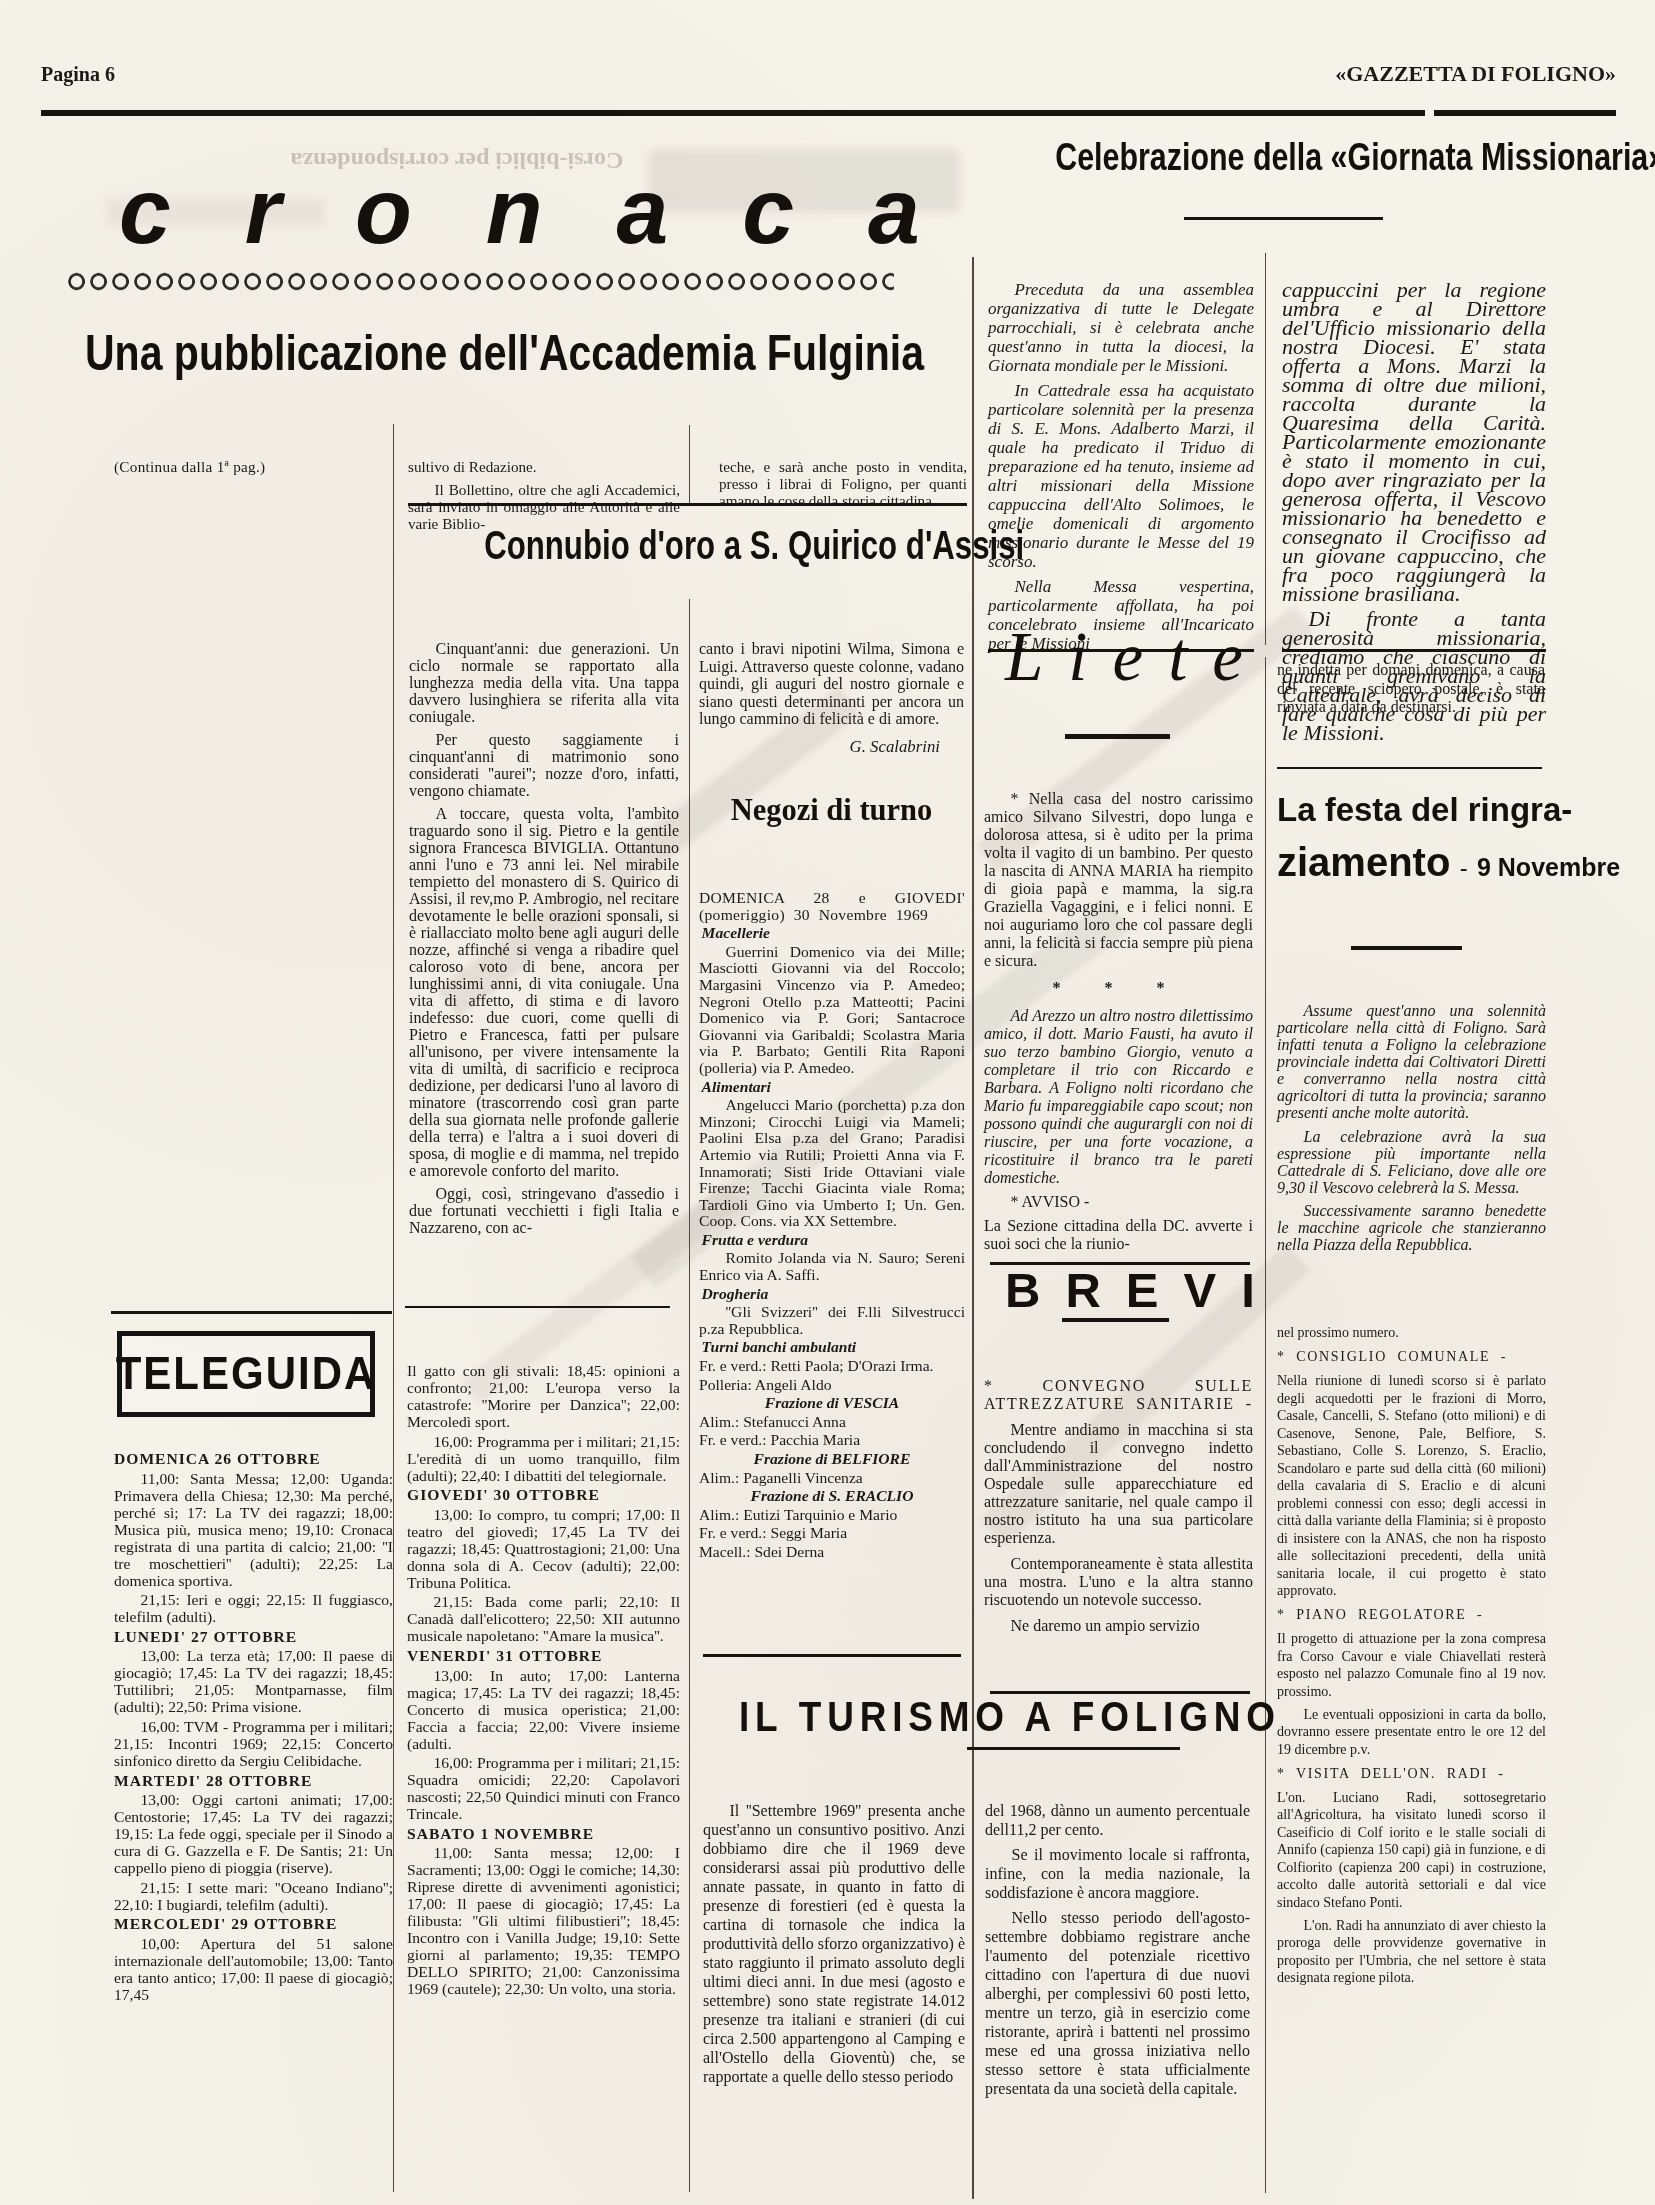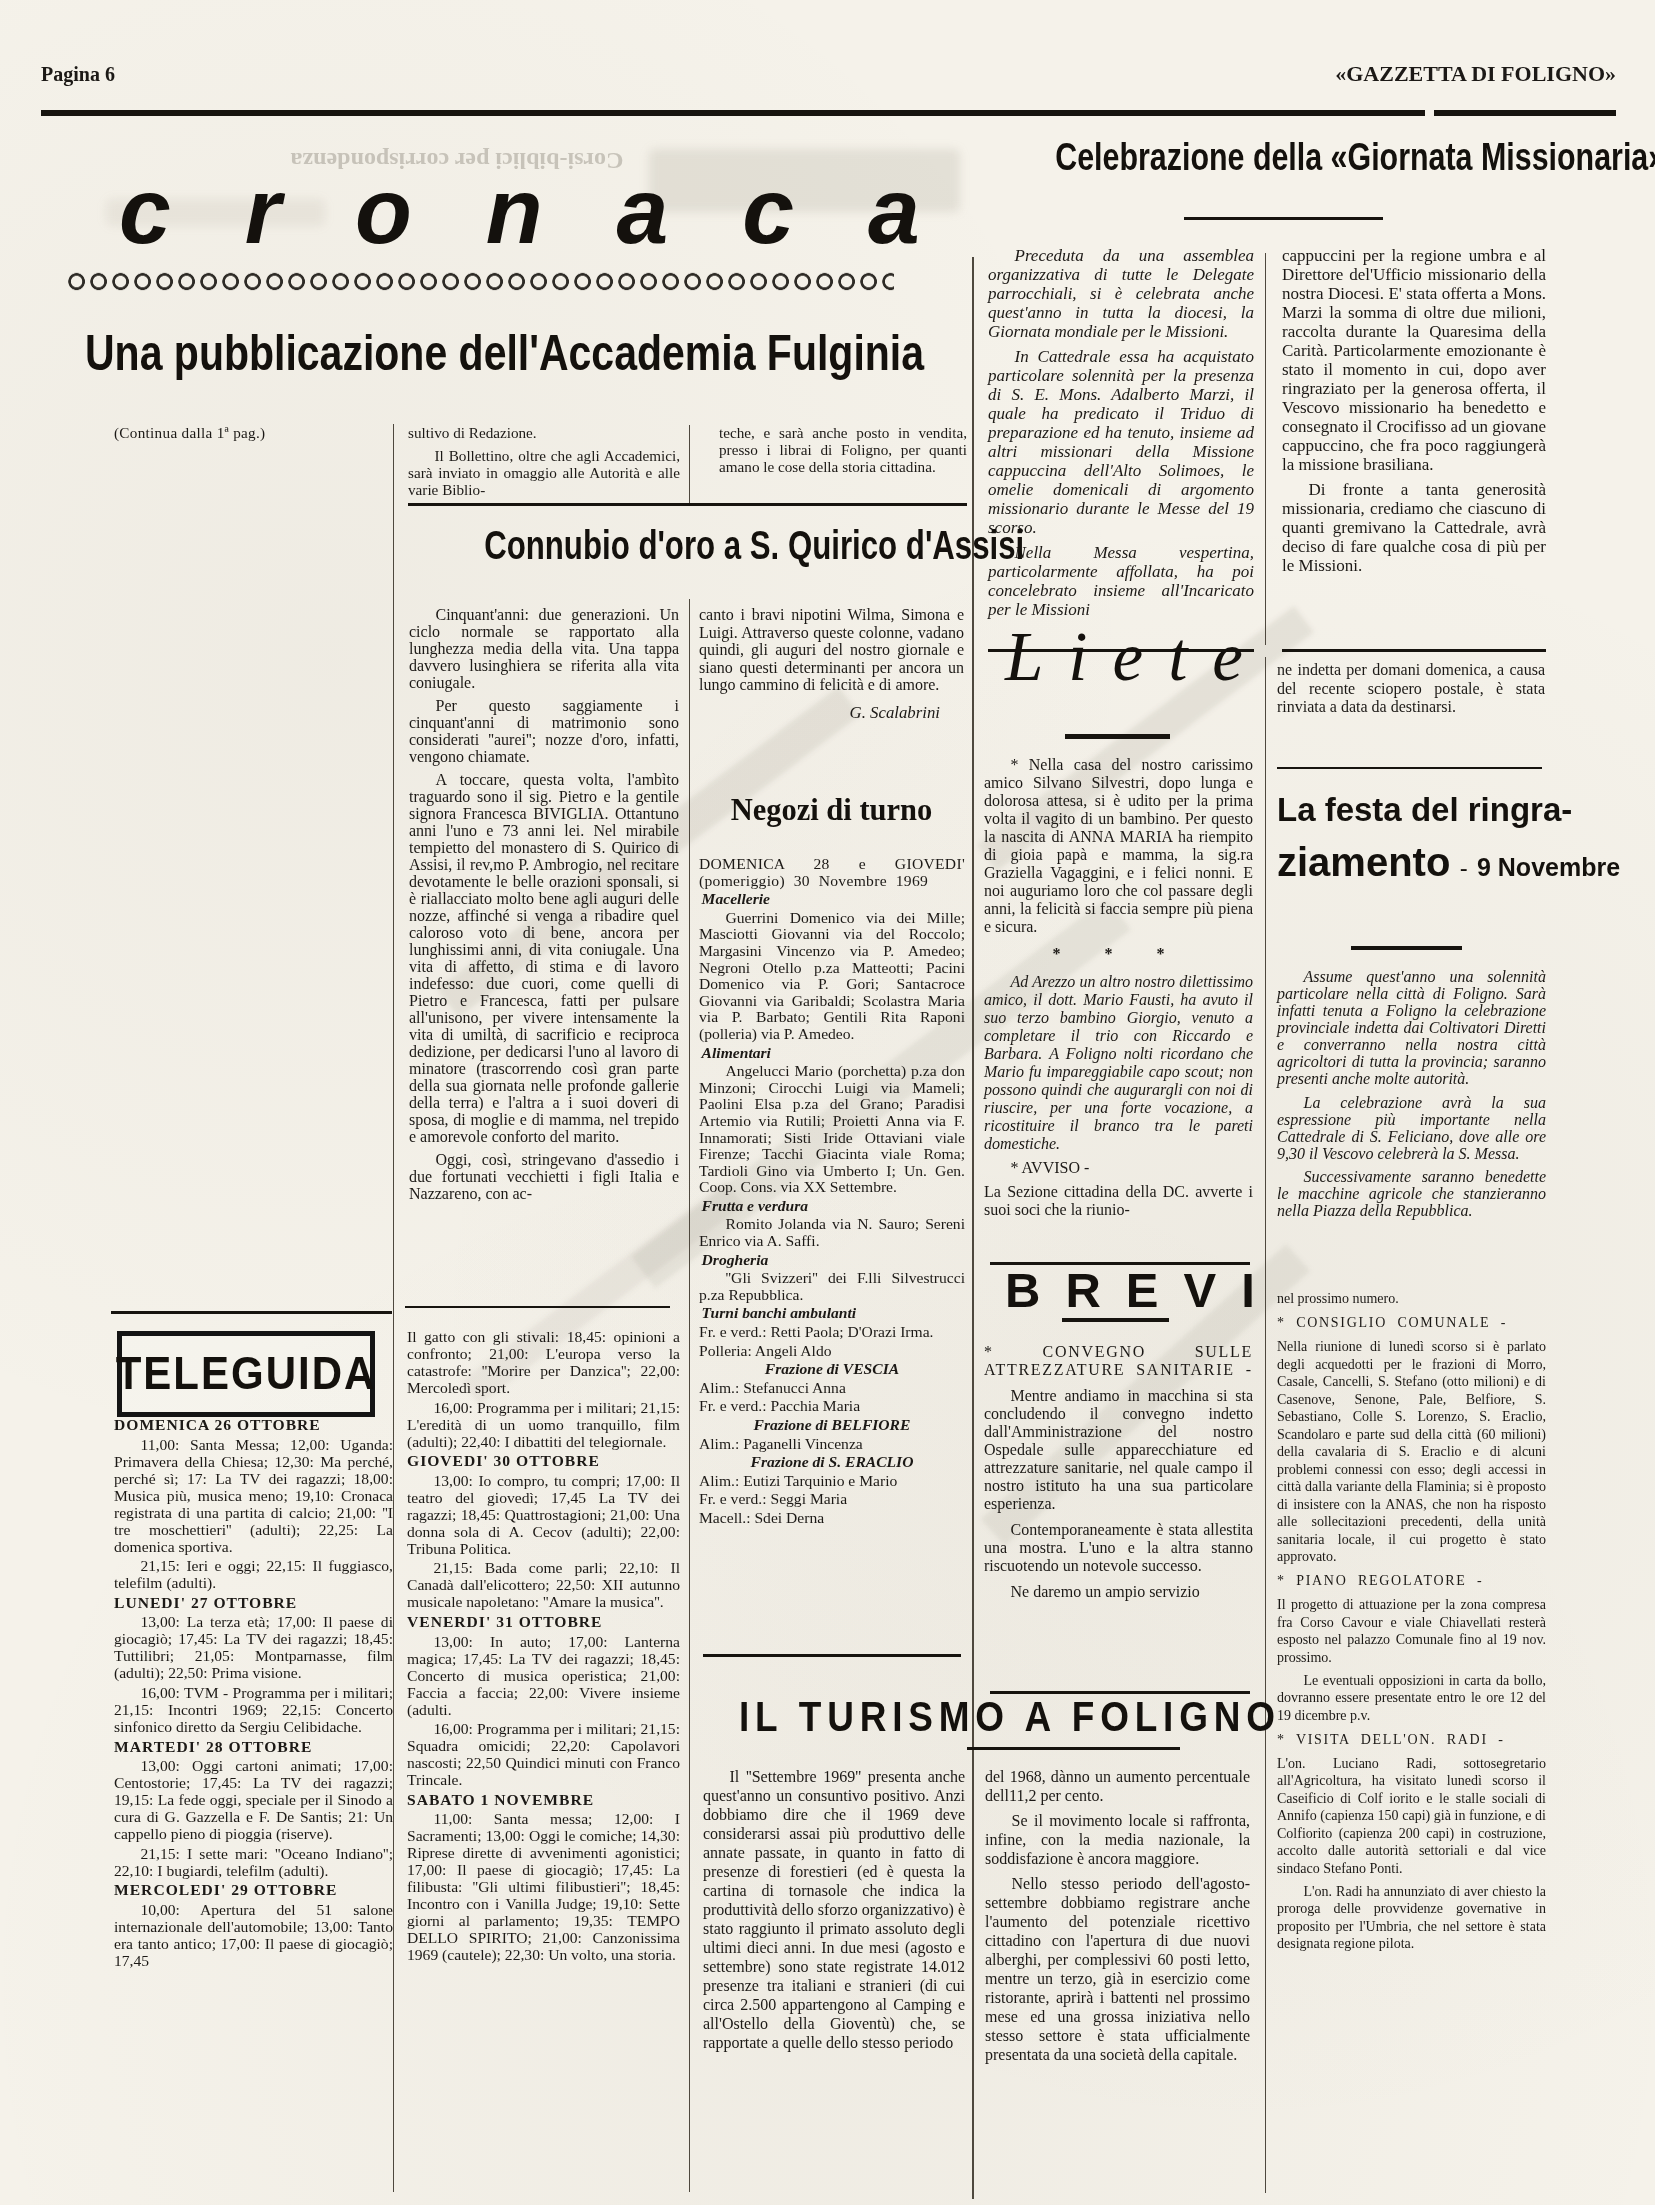--- a/index.html
+++ b/index.html
@@ -41,41 +41,41 @@
 
   
   .vdiv-main{left:972px;top:257px;width:2px;height:1942px;}
   .vdiv-1{left:393px;top:424px;width:1.3px;height:1768px;}
   .vdiv-2a{left:689px;top:425px;width:1.3px;height:80px;}
   .vdiv-2b{left:689px;top:599px;width:1.3px;height:1593px;}
   .cel-vdiv{left:1265px;top:253px;width:1.3px;height:392px;}
   .rc-vdiv{left:1265px;top:657px;width:1.3px;height:1536px;}
 
   
-  .jcol{text-align:justify;}
+  .jcol{text-align:justify;margin-top:34px;}
   .jcol p{margin:0 0 6px;text-indent:26.5px;}
   .jcol p:last-child{margin-bottom:0;}
   p.ni{text-indent:0;}
   p.ind{text-indent:26.5px;}
   p.cat{text-indent:2.6px;font-style:italic;font-weight:bold;}
   p.ctr{text-align:center;text-indent:0;font-style:italic;font-weight:bold;}
   p.day{text-indent:0;font-weight:bold;letter-spacing:1px;margin-top:3.3px;margin-bottom:3.3px;}
   p.caps{text-indent:0;letter-spacing:1.7px;word-spacing:5.3px;margin-bottom:10.6px;margin-top:4px;}
   p.stars{text-align:center;text-indent:0;font-weight:bold;letter-spacing:20px;margin:9.3px 0;}
   p.ital{font-style:italic;}
   p.sig{text-align:right;font-style:italic;padding-right:24px;margin-top:10.6px;font-size:1.05em;}
   p.intro{text-indent:0;word-spacing:4.6px;letter-spacing:0.3px;}
 
   
   .cel-title{left:979px;top:136px;width:634px;text-align:center;}
   .cel-title span{display:inline-block;font-family:"Liberation Sans",sans-serif;font-weight:bold;
                   font-size:38px;white-space:nowrap;transform:scaleX(.8);transform-origin:center;color:#14110d;}
   .cel-trule{left:1184px;top:217px;width:199px;height:3.3px;}
   .cel-col1{left:988px;top:246px;width:266px;font-style:italic;font-size:17px;line-height:19px;}
-  .cel-col2{left:1282px;top:246px;width:264px;font-size:17px;line-height:19px;}
+  .cel-col2{left:1282px;top:246px;width:264px;font-style:italic;font-size:22px;line-height:19px;}
   .cel-brule1{left:988px;top:649px;width:266px;height:2.6px;}
   .cel-brule2{left:1282px;top:649px;width:264px;height:2.6px;}
 
   
   .pub-title{left:85px;top:324px;width:874px;}
   .pub-title span{display:inline-block;font-family:"Liberation Sans",sans-serif;font-weight:bold;
                   font-size:50px;white-space:nowrap;transform:scaleX(.82);transform-origin:left center;color:#14110d;}
   .pub-col1{left:114px;top:424px;width:278px;font-size:15.2px;line-height:17px;}
   .pub-col1 .continua{text-indent:0;margin-bottom:17px;letter-spacing:0.3px;}
   .pub-col2{left:408px;top:424px;width:272px;font-size:15.2px;line-height:17px;}

